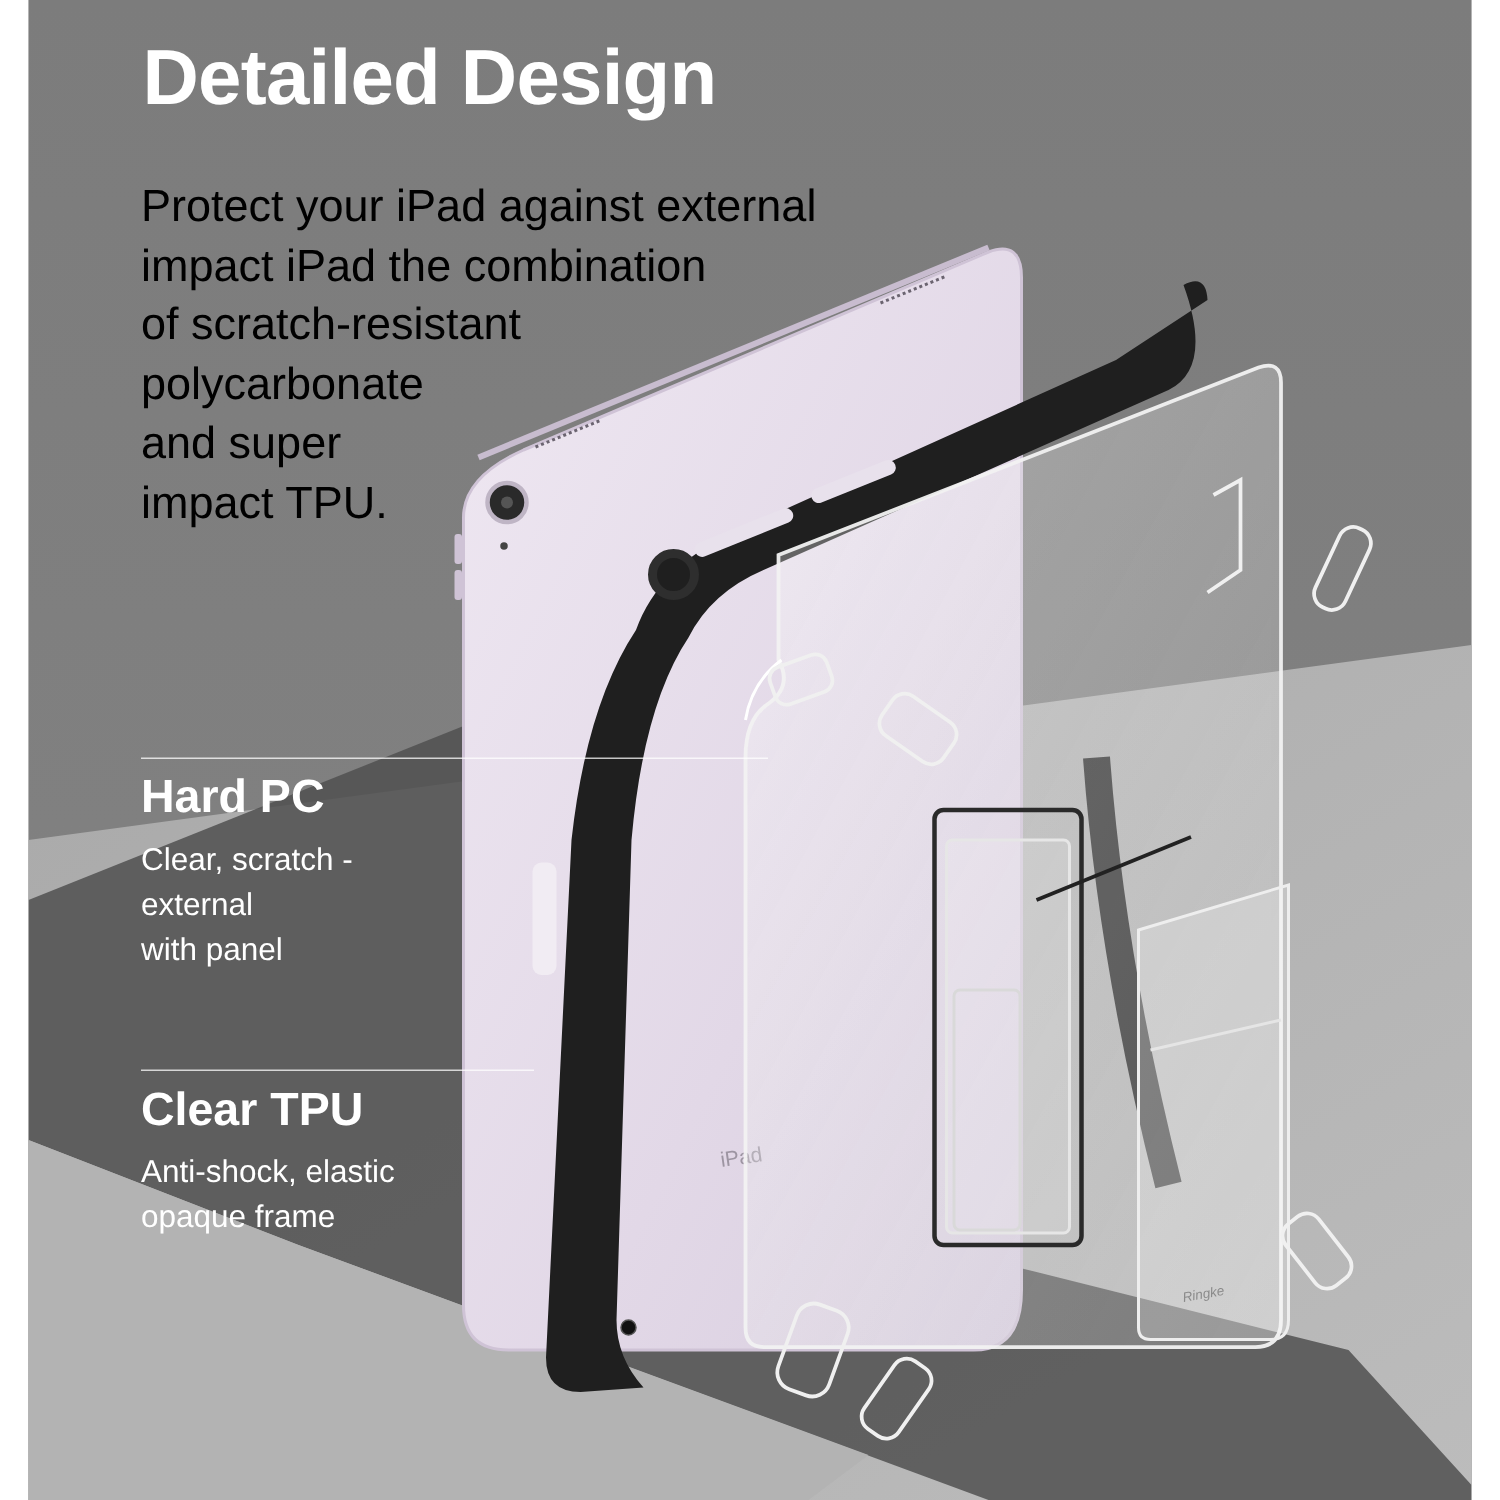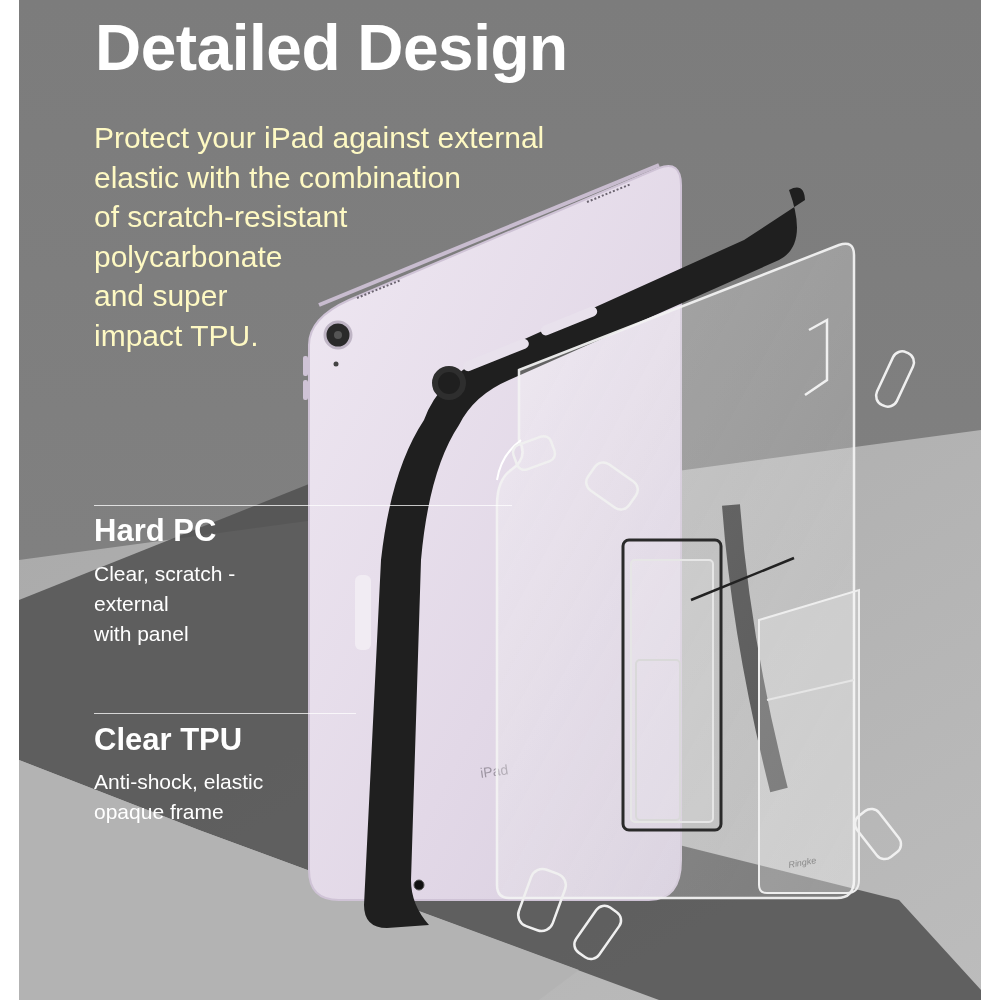--- a/index.html
+++ b/index.html
@@ -3,27 +3,27 @@
 <meta charset="utf-8">
 <style>
   html, body { margin: 0; padding: 0; background: #ffffff; }
   body { width: 1000px; height: 1000px; overflow: hidden; position: relative; font-family: "Liberation Sans", "DejaVu Sans", sans-serif; }
   .canvas {
     position: absolute; left: 19px; top: 0; width: 962px; height: 1000px; overflow: hidden;
     background: #7b7b7b;
   }
   .scene { position: absolute; left: 0; top: 0; width: 962px; height: 1000px; }
   .title {
-    position: absolute; left: 76px; top: 8px; margin: 0;
-    font-size: 64px; font-weight: 700; color: #ffffff; letter-spacing: -0.5px; line-height: 1.25;
+    position: absolute; left: 76px; top: 20px; margin: 0;
+    font-size: 52px; font-weight: 700; color: #ffffff; letter-spacing: -0.5px; line-height: 1.25;
     white-space: nowrap;
   }
   .desc {
     position: absolute; left: 75px; top: 118px; width: 520px; margin: 0;
-    font-size: 30px; line-height: 39.5px; color: #fef9c3; font-weight: 400;
+    font-size: 30px; line-height: 39.5px; color: #000000; font-weight: 400;
   }
   .desc span { display: block; white-space: nowrap; }
   .divider { position: absolute; height: 1px; background: rgba(255,255,255,0.75); }
   .callout-title {
     position: absolute; margin: 0; font-size: 31px; font-weight: 700; color: #ffffff; white-space: nowrap;
   }
   .callout-body {
     position: absolute; margin: 0; font-size: 21px; line-height: 30px; color: #ffffff; font-weight: 400;
   }
   .callout-body span { display: block; white-space: nowrap; }
@@ -107,21 +107,21 @@
       <rect x="845" y="808" width="28" height="52" rx="10" transform="rotate(-38 859 834)"></rect>
       <rect x="565" y="905" width="28" height="55" rx="10" transform="rotate(35 579 932)"></rect>
       <rect x="505" y="870" width="36" height="60" rx="12" transform="rotate(20 523 900)"></rect>
     </g>
   </svg>
 
   <h1 class="title">Detailed Design</h1>
 
   <p class="desc">
     <span>Protect your iPad against external</span>
-    <span>elastic with the combination</span>
+    <span>impact iPad the combination</span>
     <span>of scratch-resistant</span>
     <span>polycarbonate</span>
     <span>and super</span>
     <span>impact TPU.</span>
   </p>
 
   <div class="divider" style="left:75px; top:505px; width:418px;"></div>
   <h2 class="callout-title" style="left:75px; top:513px;">Hard PC</h2>
   <p class="callout-body" style="left:75px; top:559px;">
     <span>Clear, scratch -</span>

